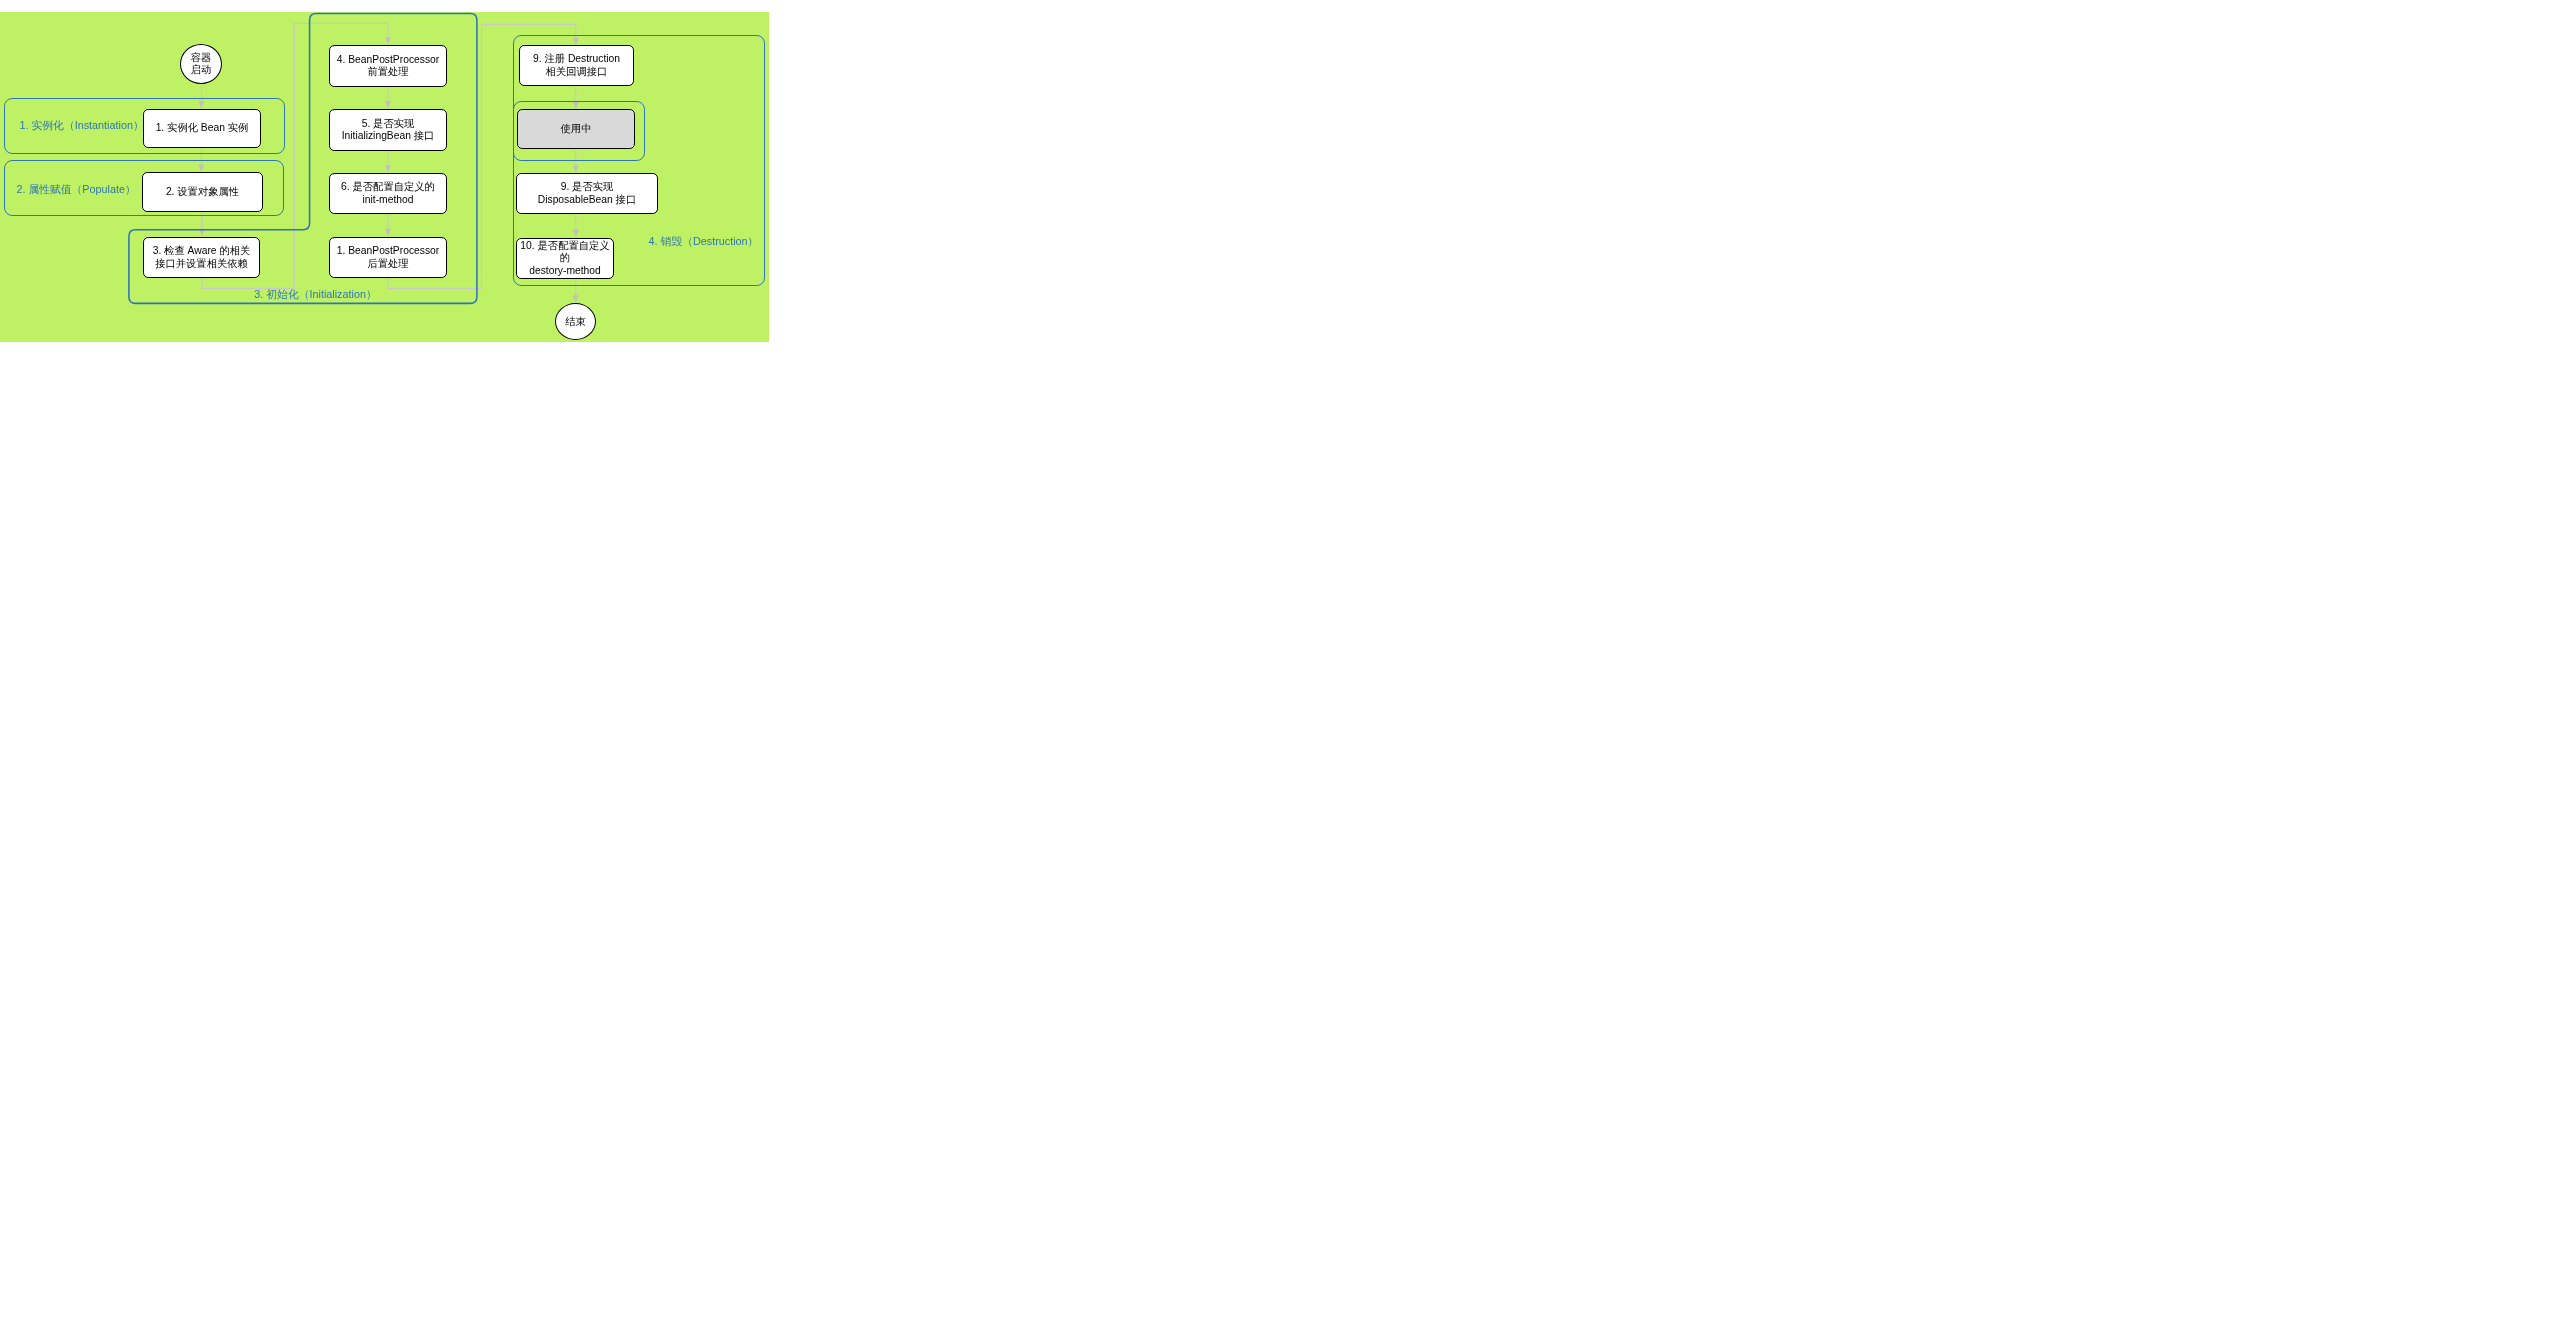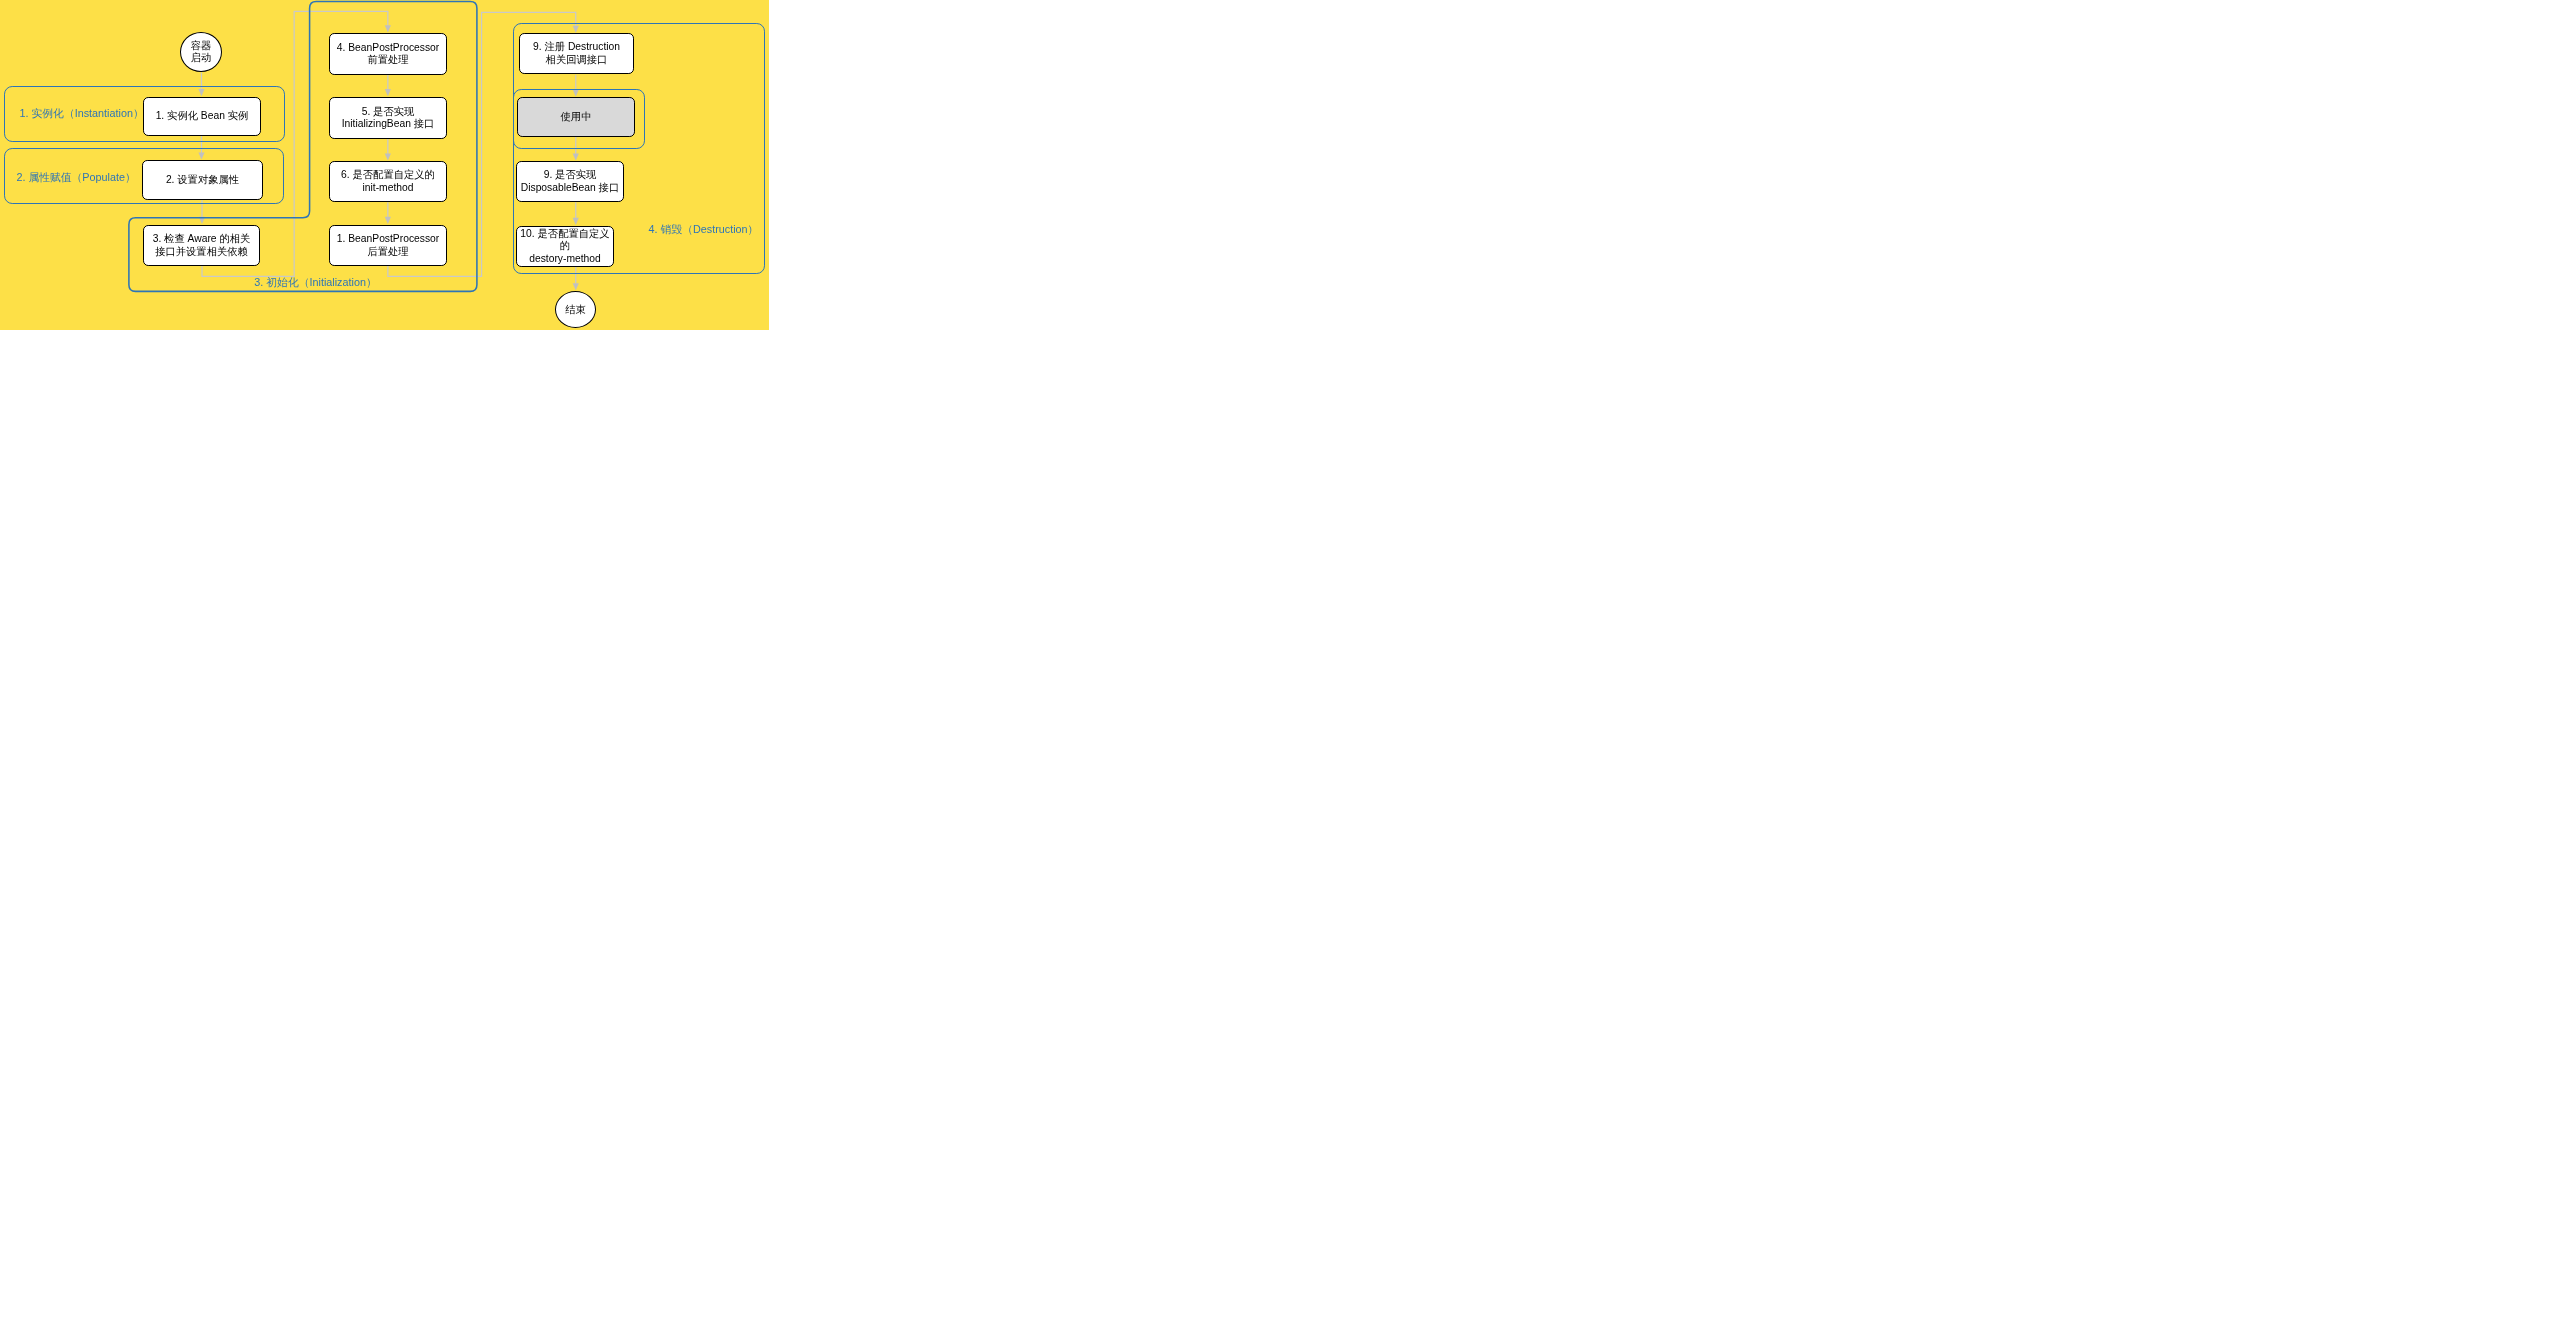--- a/index.html
+++ b/index.html
@@ -5,22 +5,23 @@
   html, body {
     margin: 0;
     padding: 0;
     background: #ffffff;
     font-family: "Liberation Sans", "DejaVu Sans", sans-serif;
   }
   .stage {
     position: relative;
     width: 769px;
     height: 330px;
-    background: #fde047;
+    background: #bef264;
     overflow: hidden;
+    margin-top: 12px;
   }
   .stage svg.underlay {
     position: absolute;
     left: 0; top: 0;
     width: 769px; height: 330px;
   }
   .phase-box {
     position: absolute;
     border: 1.5px solid #2E75B6;
     border-radius: 8.2px;
@@ -122,21 +123,21 @@
 前置处理</div>
   <div class="node" style="left:329px; top:97px; width:118px; height:42px;">5. 是否实现
 InitializingBean 接口</div>
   <div class="node" style="left:329px; top:161px; width:118px; height:41px;">6. 是否配置自定义的
 init-method</div>
   <div class="node" style="left:329px; top:225px; width:118px; height:41px;">1. BeanPostProcessor
 后置处理</div>
   <div class="node" style="left:519px; top:33px; width:115px; height:41px;">9. 注册 Destruction
 相关回调接口</div>
   <div class="node gray" style="left:517px; top:97px; width:118px; height:40px;">使用中</div>
-  <div class="node" style="left:516px; top:161px; width:108px; height:41px;">9. 是否实现
+  <div class="node" style="left:516px; top:161px; width:142px; height:41px;">9. 是否实现
 DisposableBean 接口</div>
   <div class="node" style="left:516px; top:226px; width:98px; height:41px;">10. 是否配置自定义的
 destory-method</div>
 
   <div class="phase-label" style="left:4.1px; top:101px; width:155px; height:26px;text-align:right;">1. 实例化（Instantiation）</div>
   <div class="phase-label" style="left:4.1px; top:165px; width:144px; height:26px;">2. 属性赋值（Populate）</div>
   <div class="phase-label" style="left:238px; top:270px; width:155px; height:26px;">3. 初始化（Initialization）</div>
   <div class="phase-label" style="left:626px; top:217px; width:155px; height:26px;">4. 销毁（Destruction）</div>
 
 </div>

